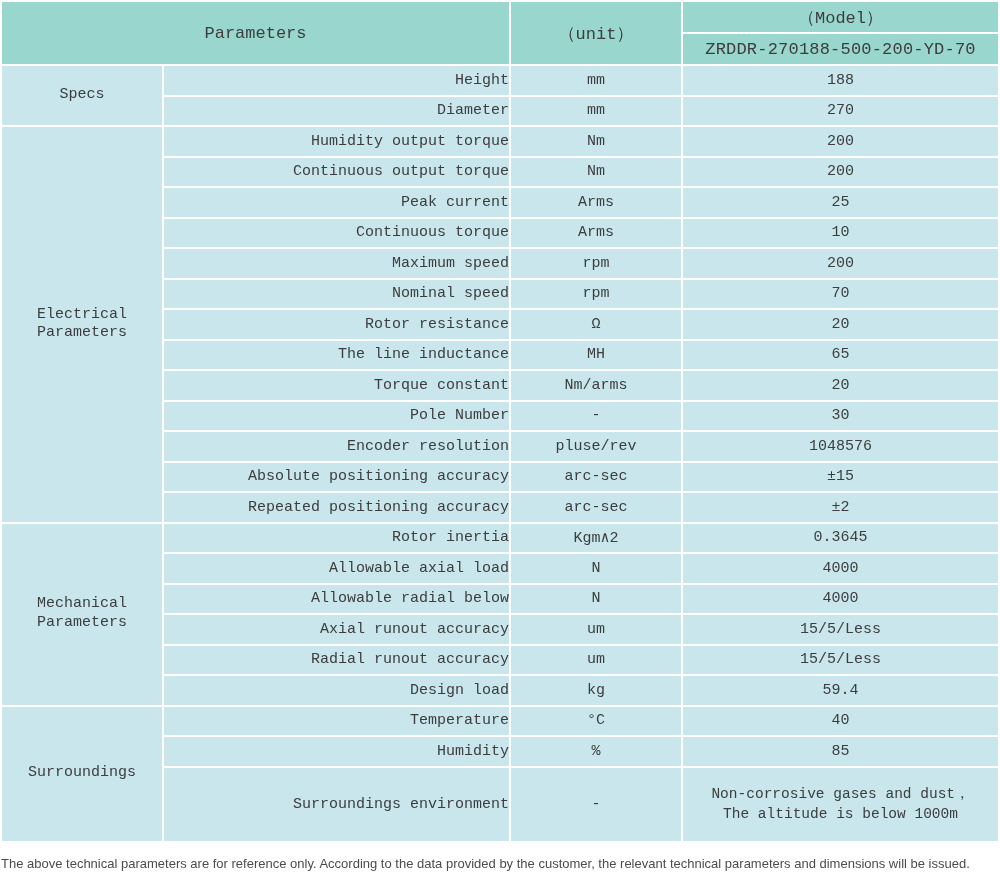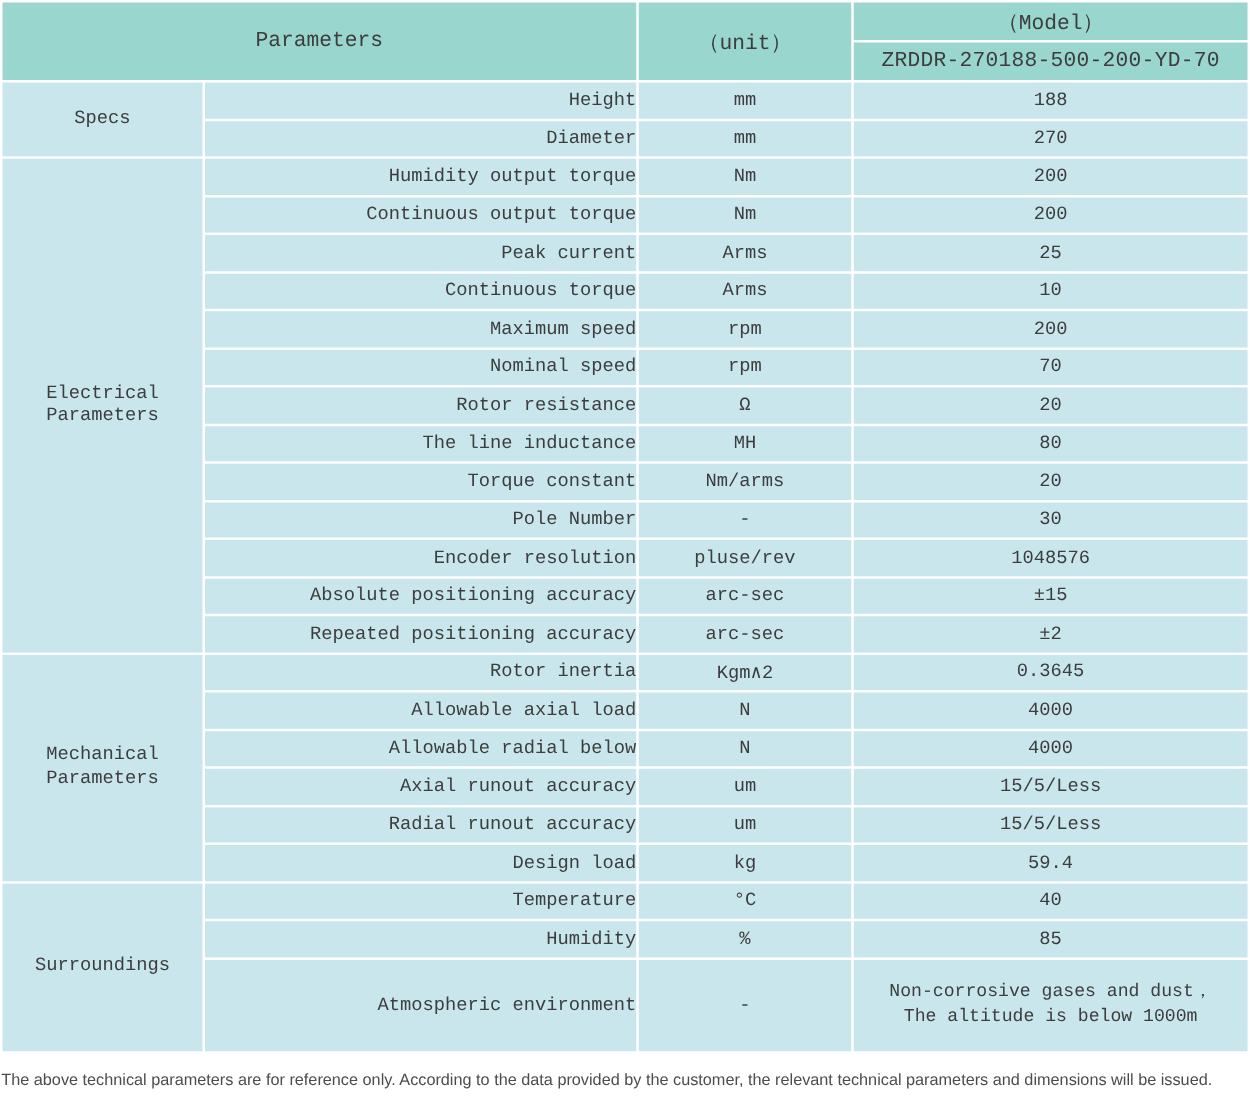--- a/index.html
+++ b/index.html
@@ -142,21 +142,21 @@
       <td>70</td>
     </tr>
     <tr>
       <td class="pname">Rotor resistance</td>
       <td>Ω</td>
       <td>20</td>
     </tr>
     <tr>
       <td class="pname">The line inductance</td>
       <td>MH</td>
-      <td>80</td>
+      <td>65</td>
     </tr>
     <tr>
       <td class="pname">Torque constant</td>
       <td>Nm/arms</td>
       <td>20</td>
     </tr>
     <tr>
       <td class="pname">Pole Number</td>
       <td>-</td>
       <td>30</td>
@@ -219,21 +219,21 @@
       <td class="pname">Temperature</td>
       <td>°C</td>
       <td>40</td>
     </tr>
     <tr>
       <td class="pname">Humidity</td>
       <td>%</td>
       <td>85</td>
     </tr>
     <tr class="tallrow">
-      <td class="pname">Atmospheric environment</td>
+      <td class="pname">Surroundings environment</td>
       <td>-</td>
       <td class="val-multiline">Non-corrosive gases and dust，
 The altitude is below 1000m</td>
     </tr>
   </tbody>
 </table>
 
 <div class="footer-note">The above technical parameters are for reference only. According to the data provided by the customer, the relevant technical parameters and dimensions will be issued.</div>
 
 </body></html>

